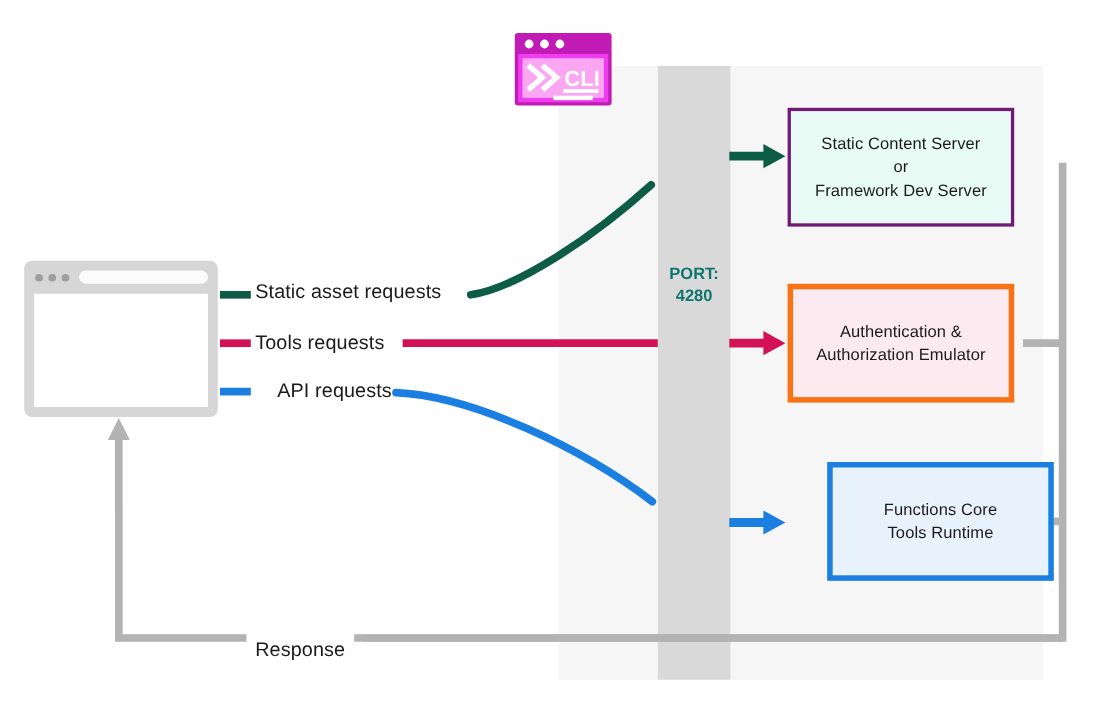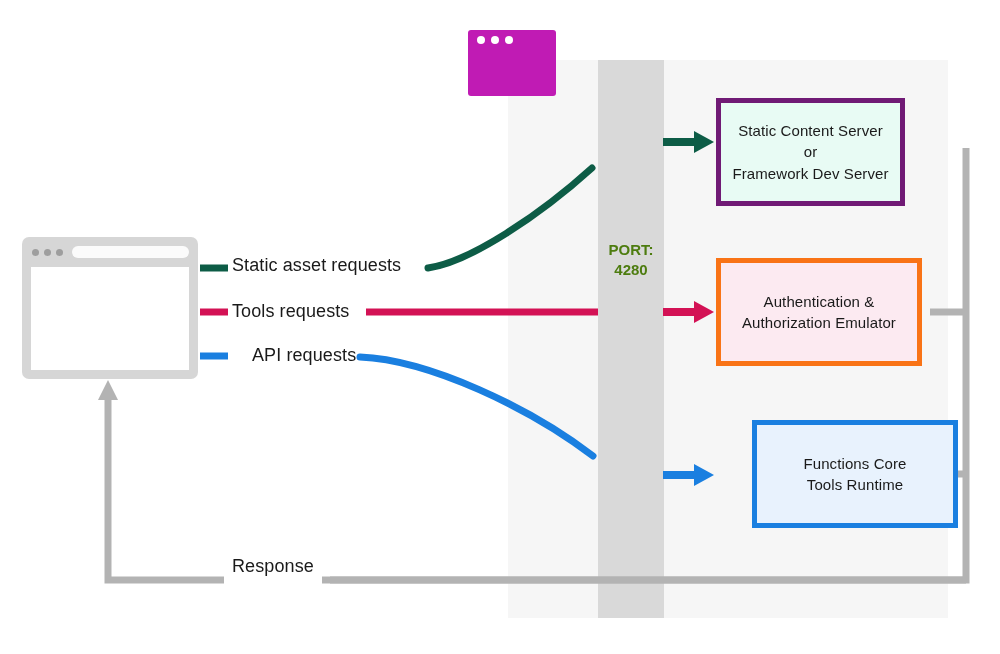--- a/index.html
+++ b/index.html
@@ -136,22 +136,22 @@
     font-size: 15px;
     color: #1a1a1a;
     line-height: 1.42;
     letter-spacing: 0.1px;
   }
   .svc-inner {
     padding: 0 8px;
     white-space: pre-line;
   }
   #svc-static {
-    left: 716px; top: 98px; width: 189px; height: 108px;
-    border: 5px solid #701a75;
+    left: 716px; top: 98px; width: 206px; height: 108px;
+    border: 3px solid #701a75;
     background: #e8fbf4;
   }
   #svc-auth {
     left: 716px; top: 258px; width: 206px; height: 108px;
     border: 5px solid #f97316;
     background: #fceaf1;
   }
   #svc-func {
     left: 716px; top: 420px; width: 206px; height: 108px;
     border: 5px solid #1a7fe0;
@@ -163,31 +163,31 @@
   .flow-label {
     position: absolute;
     font-size: 18px;
     color: #1a1a1a;
     white-space: nowrap;
     letter-spacing: 0.1px;
   }
   #label-static { left: 232px; top: 255px; }
   #label-auth   { left: 232px; top: 301px; }
   #label-api    { left: 232px; top: 345px; margin-left: 20px; }
-  #label-response { left: 232px; top: 556px; }
+  #label-response { left: 232px; top: 580px; }
 
   .port-label {
     position: absolute;
     left: 598px;
     top: 240px;
     width: 66px;
     text-align: center;
     font-size: 15px;
     font-weight: bold;
-    color: #4d7c0f;
+    color: #0f766e;
     line-height: 1.35;
     white-space: pre-line;
   }
 </style>
 </head>
 <body>
 
 <div id="canvas">
 
   <div class="panel-light" style="left:508px; top:60px; width:440px; height:558px;"></div>
@@ -264,20 +264,33 @@
     </div>
     <div class="browser-viewport"></div>
   </div>
 
   <div class="cli-icon">
     <div class="cli-titlebar">
       <span class="cli-dot"></span>
       <span class="cli-dot"></span>
       <span class="cli-dot"></span>
     </div>
+    <div class="cli-body">
+      <div class="cli-screen">
+        <svg width="78" height="40" viewBox="0 0 78 40">
+          <g stroke="#ffffff" stroke-width="5" fill="none" stroke-linecap="square">
+            <polyline points="7,8 18,17.5 7,27"></polyline>
+            <polyline points="20,8 31,17.5 20,27"></polyline>
+          </g>
+          <text x="38" y="25" font-family="Liberation Sans, sans-serif" font-size="20" font-weight="bold" fill="#ffffff">CLI</text>
+          <rect x="37" y="28" width="32" height="3.5" fill="#ffffff"></rect>
+          <rect x="28" y="34" width="36" height="4" fill="#ffffff"></rect>
+        </svg>
+      </div>
+    </div>
   </div>
 
   <div class="port-label">PORT:
 4280</div>
 
   <div class="svc-box" id="svc-static">
     <span class="svc-inner">Static Content Server
 or
 Framework Dev Server</span>
   </div>

